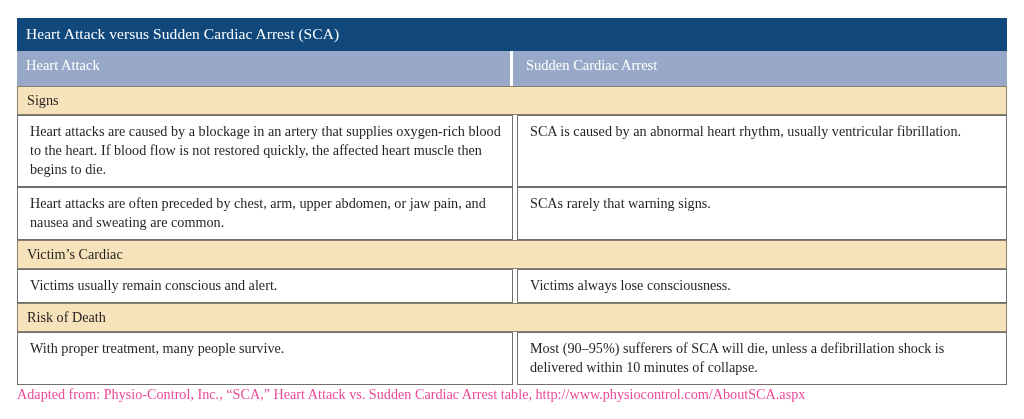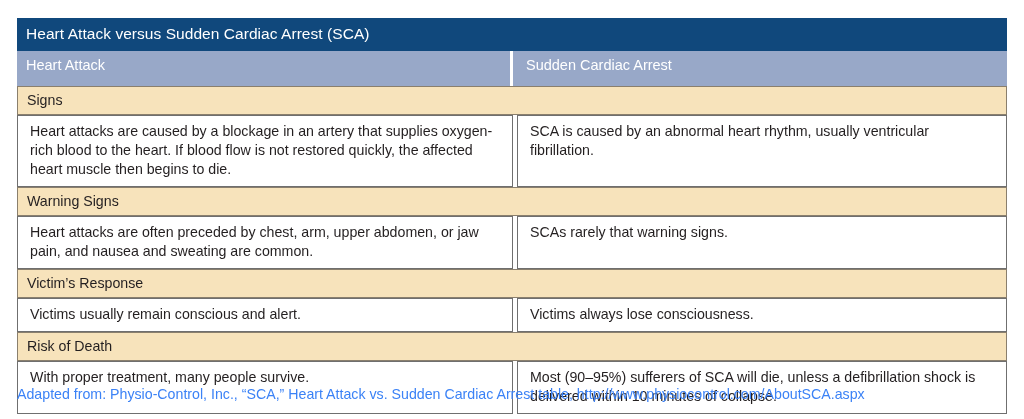--- a/index.html
+++ b/index.html
@@ -13,20 +13,21 @@
     font-family: "Liberation Sans", sans-serif;
     -webkit-font-smoothing: antialiased;
     overflow: hidden;
   }
 
   #page {
     position: relative;
     width: 1024px;
     height: 419px;
     background: #ffffff;
+    font-family: Liberation Serif, serif;
   }
 
   .table-wrap {
     position: absolute;
     left: 17px;
     top: 18px;
     width: 990px;
   }
 
   table.cmp {
@@ -97,21 +98,21 @@
   }
 
   
   .citation {
     position: absolute;
     left: 17px;
     top: 386px;
     width: 1000px;
     font-size: 14.2px;
     line-height: 1.2;
-    color: #3b82f6;
+    color: #ec4899;
     white-space: nowrap;
   }
 </style>
 </head>
 <body>
 
 <div id="page">
 
   <div class="table-wrap">
     <table class="cmp">
@@ -134,31 +135,28 @@
 
         <tr class="section-row">
           <td class="spanall" colspan="3">Signs</td>
         </tr>
         <tr class="body-row">
           <td class="col-left">Heart attacks are caused by a blockage in an artery that supplies oxygen-rich blood to the heart. If blood flow is not restored quickly, the affected heart muscle then begins to die.</td>
           <td class="spacer"></td>
           <td>SCA is caused by an abnormal heart rhythm, usually ventricular fibrillation.</td>
         </tr>
 
-        <tr class="section-row">
-          <td class="spanall" colspan="3">Warning Signs</td>
-        </tr>
         <tr class="body-row">
           <td class="col-left">Heart attacks are often preceded by chest, arm, upper abdomen, or jaw pain, and nausea and sweating are common.</td>
           <td class="spacer"></td>
           <td>SCAs rarely that warning signs.</td>
         </tr>
 
         <tr class="section-row">
-          <td class="spanall" colspan="3">Victim’s Response</td>
+          <td class="spanall" colspan="3">Victim’s Cardiac</td>
         </tr>
         <tr class="body-row">
           <td class="col-left">Victims usually remain conscious and alert.</td>
           <td class="spacer"></td>
           <td>Victims always lose consciousness.</td>
         </tr>
 
         <tr class="section-row">
           <td class="spanall" colspan="3">Risk of Death</td>
         </tr>

